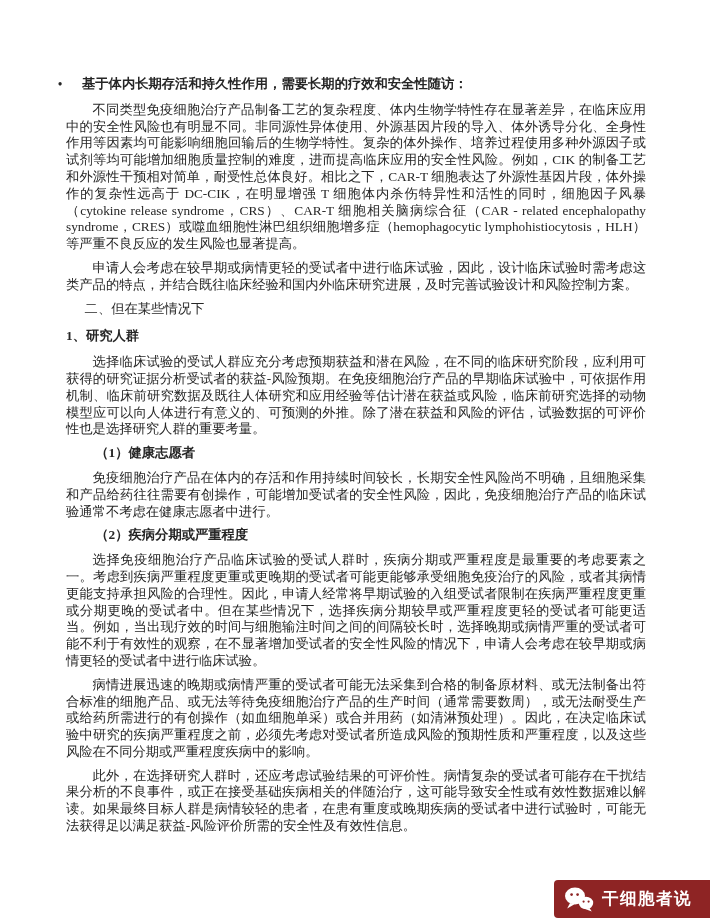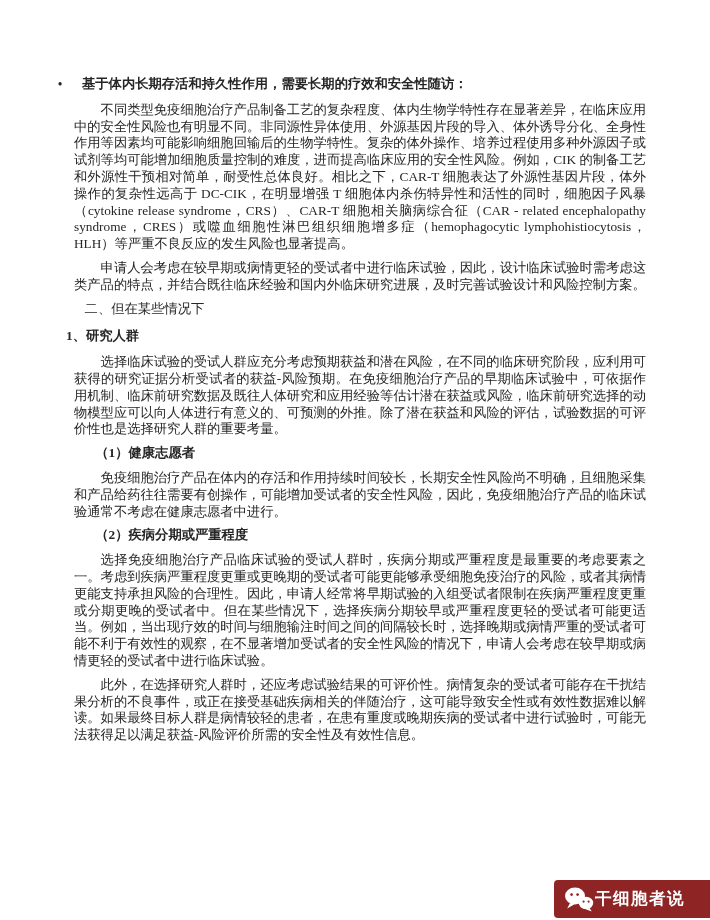--- a/index.html
+++ b/index.html
@@ -28,21 +28,21 @@
     font-weight: bold;
     margin: 0 0 9px -8px;
   }
   .bullet-marker {
     width: 24px;
     flex: 0 0 24px;
     font-size: 12px;
     text-align: left;
   }
   .para {
-    margin: 0 0 7px 8px;
+    margin: 0 0 7px 0;
     text-indent: 2em;
   }
   .h-section {
     font-weight: normal;
     margin: 3px 0 11px 1.4em;
   }
   .h-sub {
     font-weight: bold;
     margin: 0 0 11px 2.6em;
   }
@@ -57,21 +57,21 @@
   .brand-badge {
     position: absolute;
     right: 0; bottom: 2px;
     width: 156px; height: 38px;
     background: #8e2424;
     border-radius: 4px 0 0 4px;
     display: flex;
     align-items: center;
     padding-left: 10px;
     box-sizing: border-box;
-    gap: 1px;
+    gap: 8px;
   }
   .brand-badge .brand-text {
     color: #ffffff;
     font-size: 16.5px;
     font-weight: bold;
     letter-spacing: 1.5px;
     white-space: nowrap;
     font-family: "Liberation Sans", "DejaVu Sans", sans-serif;
   }
   .brand-icon { flex: 0 0 auto; display: block; }
@@ -99,20 +99,21 @@
     <p class="para">选择临床试验的受试人群应充分考虑预期获益和潜在风险，在不同的临床研究阶段，应利用可获得的研究证据分析受试者的获益-风险预期。在免疫细胞治疗产品的早期临床试验中，可依据作用机制、临床前研究数据及既往人体研究和应用经验等估计潜在获益或风险，临床前研究选择的动物模型应可以向人体进行有意义的、可预测的外推。除了潜在获益和风险的评估，试验数据的可评价性也是选择研究人群的重要考量。</p>
 
     <div class="h-item">（1）健康志愿者</div>
 
     <p class="para">免疫细胞治疗产品在体内的存活和作用持续时间较长，长期安全性风险尚不明确，且细胞采集和产品给药往往需要有创操作，可能增加受试者的安全性风险，因此，免疫细胞治疗产品的临床试验通常不考虑在健康志愿者中进行。</p>
 
     <div class="h-item">（2）疾病分期或严重程度</div>
 
     <p class="para">选择免疫细胞治疗产品临床试验的受试人群时，疾病分期或严重程度是最重要的考虑要素之一。考虑到疾病严重程度更重或更晚期的受试者可能更能够承受细胞免疫治疗的风险，或者其病情更能支持承担风险的合理性。因此，申请人经常将早期试验的入组受试者限制在疾病严重程度更重或分期更晚的受试者中。但在某些情况下，选择疾病分期较早或严重程度更轻的受试者可能更适当。例如，当出现疗效的时间与细胞输注时间之间的间隔较长时，选择晚期或病情严重的受试者可能不利于有效性的观察，在不显著增加受试者的安全性风险的情况下，申请人会考虑在较早期或病情更轻的受试者中进行临床试验。</p>
 
+    <p class="para">病情进展迅速的晚期或病情严重的受试者可能无法采集到合格的制备原材料、或无法制备出符合标准的细胞产品、或无法等待免疫细胞治疗产品的生产时间（通常需要数周），或无法耐受生产或给药所需进行的有创操作（如血细胞单采）或合并用药（如清淋预处理）。因此，在决定临床试验中研究的疾病严重程度之前，必须先考虑对受试者所造成风险的预期性质和严重程度，以及这些风险在不同分期或严重程度疾病中的影响。</p>
 
     <p class="para">此外，在选择研究人群时，还应考虑试验结果的可评价性。病情复杂的受试者可能存在干扰结果分析的不良事件，或正在接受基础疾病相关的伴随治疗，这可能导致安全性或有效性数据难以解读。如果最终目标人群是病情较轻的患者，在患有重度或晚期疾病的受试者中进行试验时，可能无法获得足以满足获益-风险评价所需的安全性及有效性信息。</p>
 
   </div>
 
   <div class="brand-badge">
     <svg class="brand-icon" width="30" height="26" viewBox="0 0 30 26" aria-hidden="true">
       <ellipse cx="11" cy="10" rx="10" ry="8.5" fill="#ffffff"></ellipse>
       <path d="M6 17 L3.2 22.5 L10.5 18.2 Z" fill="#ffffff"></path>
       <circle cx="7.6" cy="8.6" r="1.35" fill="#8e2424"></circle>

